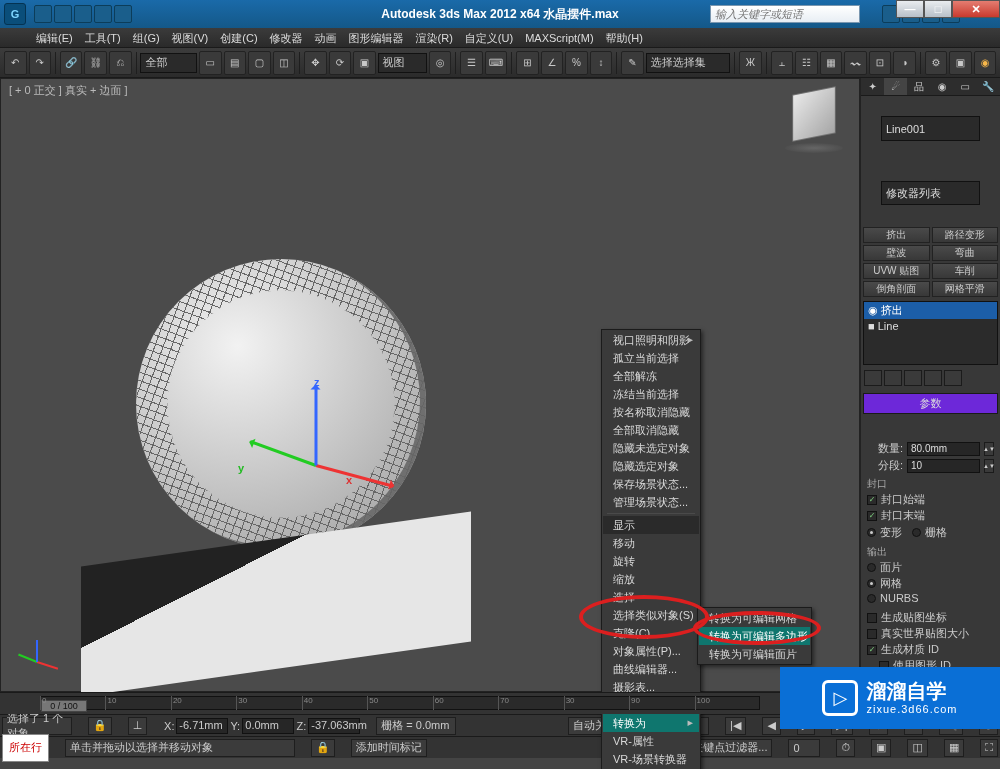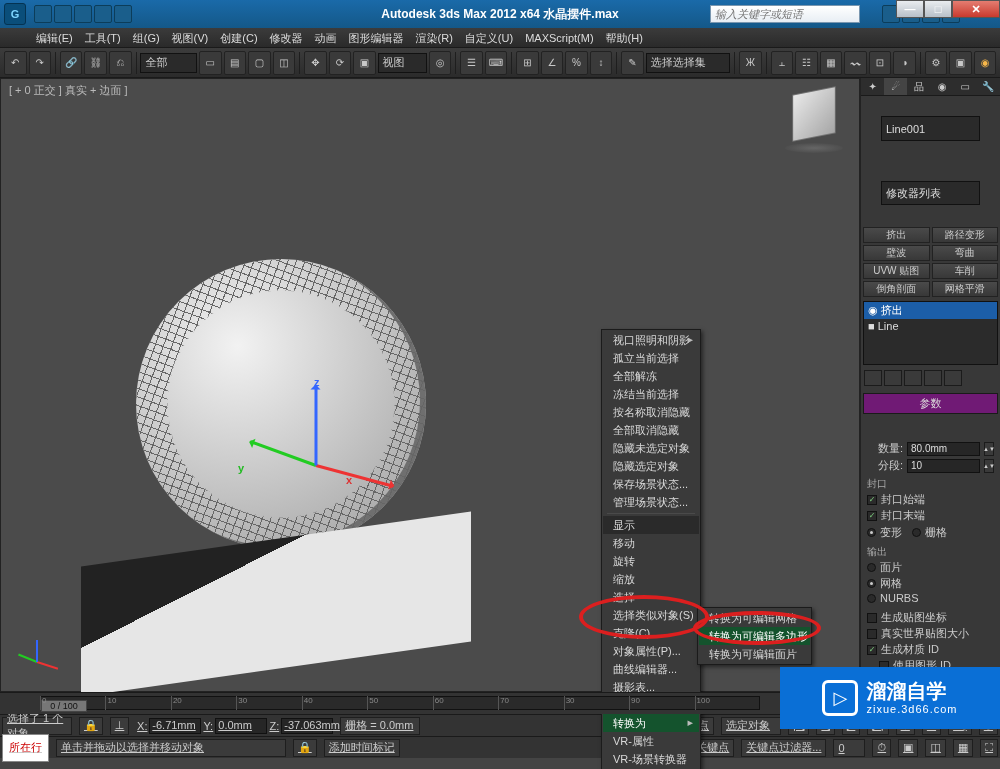--- a/index.html
+++ b/index.html
@@ -48,21 +48,21 @@
 .gizmo .axis{position:absolute;left:50%;top:50%;transform-origin:left center;}
 .ax-x{width:80px;height:3px;background:#e33;transform:rotate(15deg);} .ax-x::after{content:"";position:absolute;right:-6px;top:-4px;border:5px solid transparent;border-left-color:#e33;}
 .ax-y{width:70px;height:3px;background:#2c2;transform:rotate(-160deg);} .ax-y::after{content:"";position:absolute;right:-6px;top:-4px;border:5px solid transparent;border-left-color:#2c2;}
 .ax-z{width:80px;height:3px;background:#36f;transform:rotate(-90deg);} .ax-z::after{content:"";position:absolute;right:-6px;top:-4px;border:5px solid transparent;border-left-color:#36f;}
 .ax-lbl{position:absolute;color:#222;font-size:11px;font-weight:bold;}
 
 
 .ctx{position:absolute;background:#3a3a3a;border:1px solid #1b1b1b;box-shadow:2px 2px 4px rgba(0,0,0,.5);color:#d8d8d8;font-size:11px;padding:1px;}
 .ctx-item{padding:2px 20px 2px 10px;white-space:nowrap;position:relative;line-height:14px;}
 .ctx-item.arrow::after{content:"▸";position:absolute;right:6px;top:1px;color:#bbb;}
-.ctx-item.hover{background:#14532d;color:#fff;}
+.ctx-item.hover{background:#0f766e;color:#fff;}
 .ctx-sep{height:1px;background:#222;margin:2px 4px;border-bottom:1px solid #4a4a4a;}
 .ctx-main{left:600px;top:250px;width:100px;}
 .ctx-sub{left:696px;top:528px;width:115px;}
 .red-ring{position:absolute;border:4px solid #dc1f1f;border-radius:50%;pointer-events:none;}
 .ring1{left:578px;top:516px;width:130px;height:44px;}
 .ring2{left:692px;top:532px;width:128px;height:34px;}
 
 .mini-axis{position:absolute;left:16px;bottom:10px;width:40px;height:40px;}
 .mini-axis .ax{position:absolute;left:50%;top:50%;transform-origin:left center;}
 .ma-x{width:22px;height:2px;background:#e33;transform:rotate(18deg);} 
@@ -75,42 +75,42 @@
 .rp-tab{flex:1;display:flex;align-items:center;justify-content:center;color:#ccc;font-size:10px;}
 .rp-tab.active{background:#444;}
 .rp-field{height:27px;background:#2a2a2a;border:1px solid #111;color:#ddd;margin:20px;padding:0 4px;display:flex;align-items:center;font-size:11px;}
 .rp-btn-grid{display:grid;grid-template-columns:1fr 1fr;gap:2px;padding:2px;}
 .rp-btn{height:16px;background:linear-gradient(#4a4a4a,#383838);border:1px solid #222;color:#ccc;font-size:10px;display:flex;align-items:center;justify-content:center;}
 .rp-stack{background:#2b2b2b;border:1px solid #111;margin:2px;height:70px;overflow:hidden;}
 .rp-stack-item{padding:1px 4px;color:#ddd;font-size:11px;}
 .rp-stack-item.sel{background:#1c5ea8;color:#fff;}
 .rp-iconrow{display:flex;gap:2px;padding:3px;}
 .rp-smallbtn{width:18px;height:16px;background:#3a3a3a;border:1px solid #1b1b1b;}
-.rollout-title{background:#701a75;border:1px solid #1a1a1a;color:#ddd;text-align:center;padding:2px;margin:4px 2px 2px;font-size:11px;}
+.rollout-title{background:#6d28d9;border:1px solid #1a1a1a;color:#ddd;text-align:center;padding:2px;margin:4px 2px 2px;font-size:11px;}
 .rollout-body{padding:2px 6px;color:#ccc;font-size:11px;margin-top:21px;}
 .spin{display:flex;align-items:center;gap:4px;margin:2px 0;}
 .spin-label{width:36px;text-align:right;}
 .spin-input{flex:1;height:14px;background:#262626;border:1px solid #111;color:#ddd;padding:0 3px;font-size:10px;}
 .spin-arrows{width:10px;height:14px;background:#3a3a3a;border:1px solid #1b1b1b;font-size:6px;color:#ccc;display:flex;flex-direction:column;align-items:center;justify-content:space-around;}
 .chk{display:flex;align-items:center;gap:4px;margin:1px 0;}
 .chk-box{width:10px;height:10px;background:#2a2a2a;border:1px solid #111;display:flex;align-items:center;justify-content:center;color:#7fd07f;font-size:8px;line-height:8px;}
 .rad{display:flex;align-items:center;gap:4px;margin:1px 0;}
 .rad-dot{width:9px;height:9px;border-radius:50%;background:#2a2a2a;border:1px solid #111;position:relative;}
 .rad-dot.on::after{content:"";position:absolute;inset:2px;background:#ccc;border-radius:50%;}
 .group-label{font-size:10px;color:#aaa;margin:4px 0 1px;}
 
 
 .timeline{height:22px;background:#333;border-top:1px solid #1a1a1a;display:flex;align-items:center;position:relative;}
 .tl-scrub{position:absolute;left:40px;right:240px;top:3px;height:14px;background:#2a2a2a;border:1px solid #111;}
 .tl-handle{position:absolute;left:0;top:3px;width:46px;height:12px;background:#777;border:1px solid #444;color:#111;font-size:9px;text-align:center;}
 .tl-ticks{position:absolute;left:40px;right:240px;top:3px;height:14px;display:flex;}
 .tick{flex:1;border-left:1px solid #555;font-size:8px;color:#888;padding-left:1px;}
 
 
-.statusrow{height:22px;background:#333;border-top:1px solid #1a1a1a;display:flex;align-items:center;gap:7px;padding:0 2px;color:#ccc;font-size:10px;text-decoration:underline;}
+.statusrow{height:22px;background:#333;border-top:1px solid #1a1a1a;display:flex;align-items:center;gap:16px;padding:0 2px;color:#ccc;font-size:10px;}
 .sr-btn{height:18px;background:#3b3b3b;border:1px solid #1e1e1e;padding:0 4px;display:flex;align-items:center;}
 .sr-coord{display:flex;align-items:center;gap:1px;}
 .sr-coord-lbl{width:12px;text-align:center;}
 .sr-coord-val{width:52px;height:16px;background:#262626;border:1px solid #111;padding:0 2px;}
 .layer-pill{background:#fff;color:#c00;border:1px solid #888;padding:0 6px;height:28px;display:flex;align-items:center;}
 
 
 .watermark{position:absolute;right:0;bottom:40px;width:220px;height:62px;background:#0a6fd6;display:flex;align-items:center;justify-content:center;color:#fff;gap:8px;}
 .wm-icon{width:36px;height:36px;border:3px solid #fff;border-radius:6px;display:flex;align-items:center;justify-content:center;font-size:18px;}
 .wm-txt{display:flex;flex-direction:column;line-height:1.2;}

